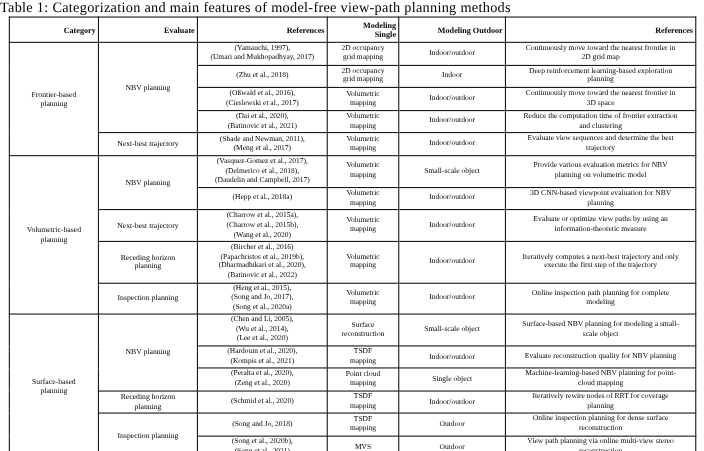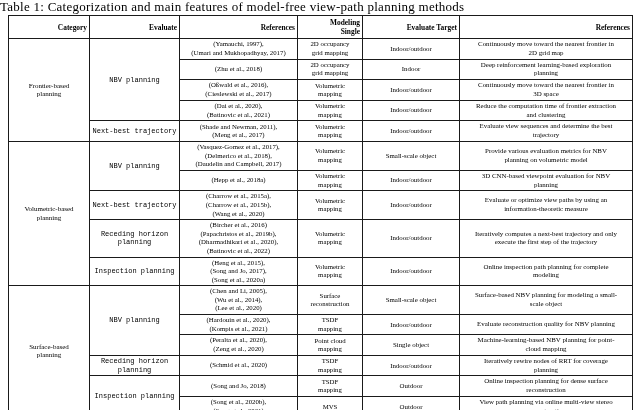--- a/index.html
+++ b/index.html
@@ -51,21 +51,20 @@
     text-align: left;
     padding-left: 4px;
     padding-right: 3px;
   }
   td.cat {
     font-size: 7px;
     font-family: Liberation Serif, serif;
   }
   td.appr {
     font-size: 7px;
-    font-family: Liberation Mono, monospace;
   }
   td.refs {
     font-size: 6.8px;
     line-height: 8.6px;
   }
   td.mm {
     font-size: 6.8px;
     line-height: 8.4px;
   }
   td.mt {
@@ -100,21 +99,21 @@
     </colgroup>
     <thead>
       <tr>
         <th>Category</th>
         <th>Evaluate</th>
         <th>References</th>
         <th>
           <span class="nl">Modeling</span>
           <span class="nl">Single</span>
         </th>
-        <th>Evaluate Target</th>
+        <th>Modeling Outdoor</th>
         <th>References</th>
       </tr>
     </thead>
     <tbody id="tbody">
         <tr>
           <td class="cat" rowspan="5">
             <span class="nl">Frontier-based</span>
             <span class="nl">planning</span>
           </td>
           <td class="appr" rowspan="4">

